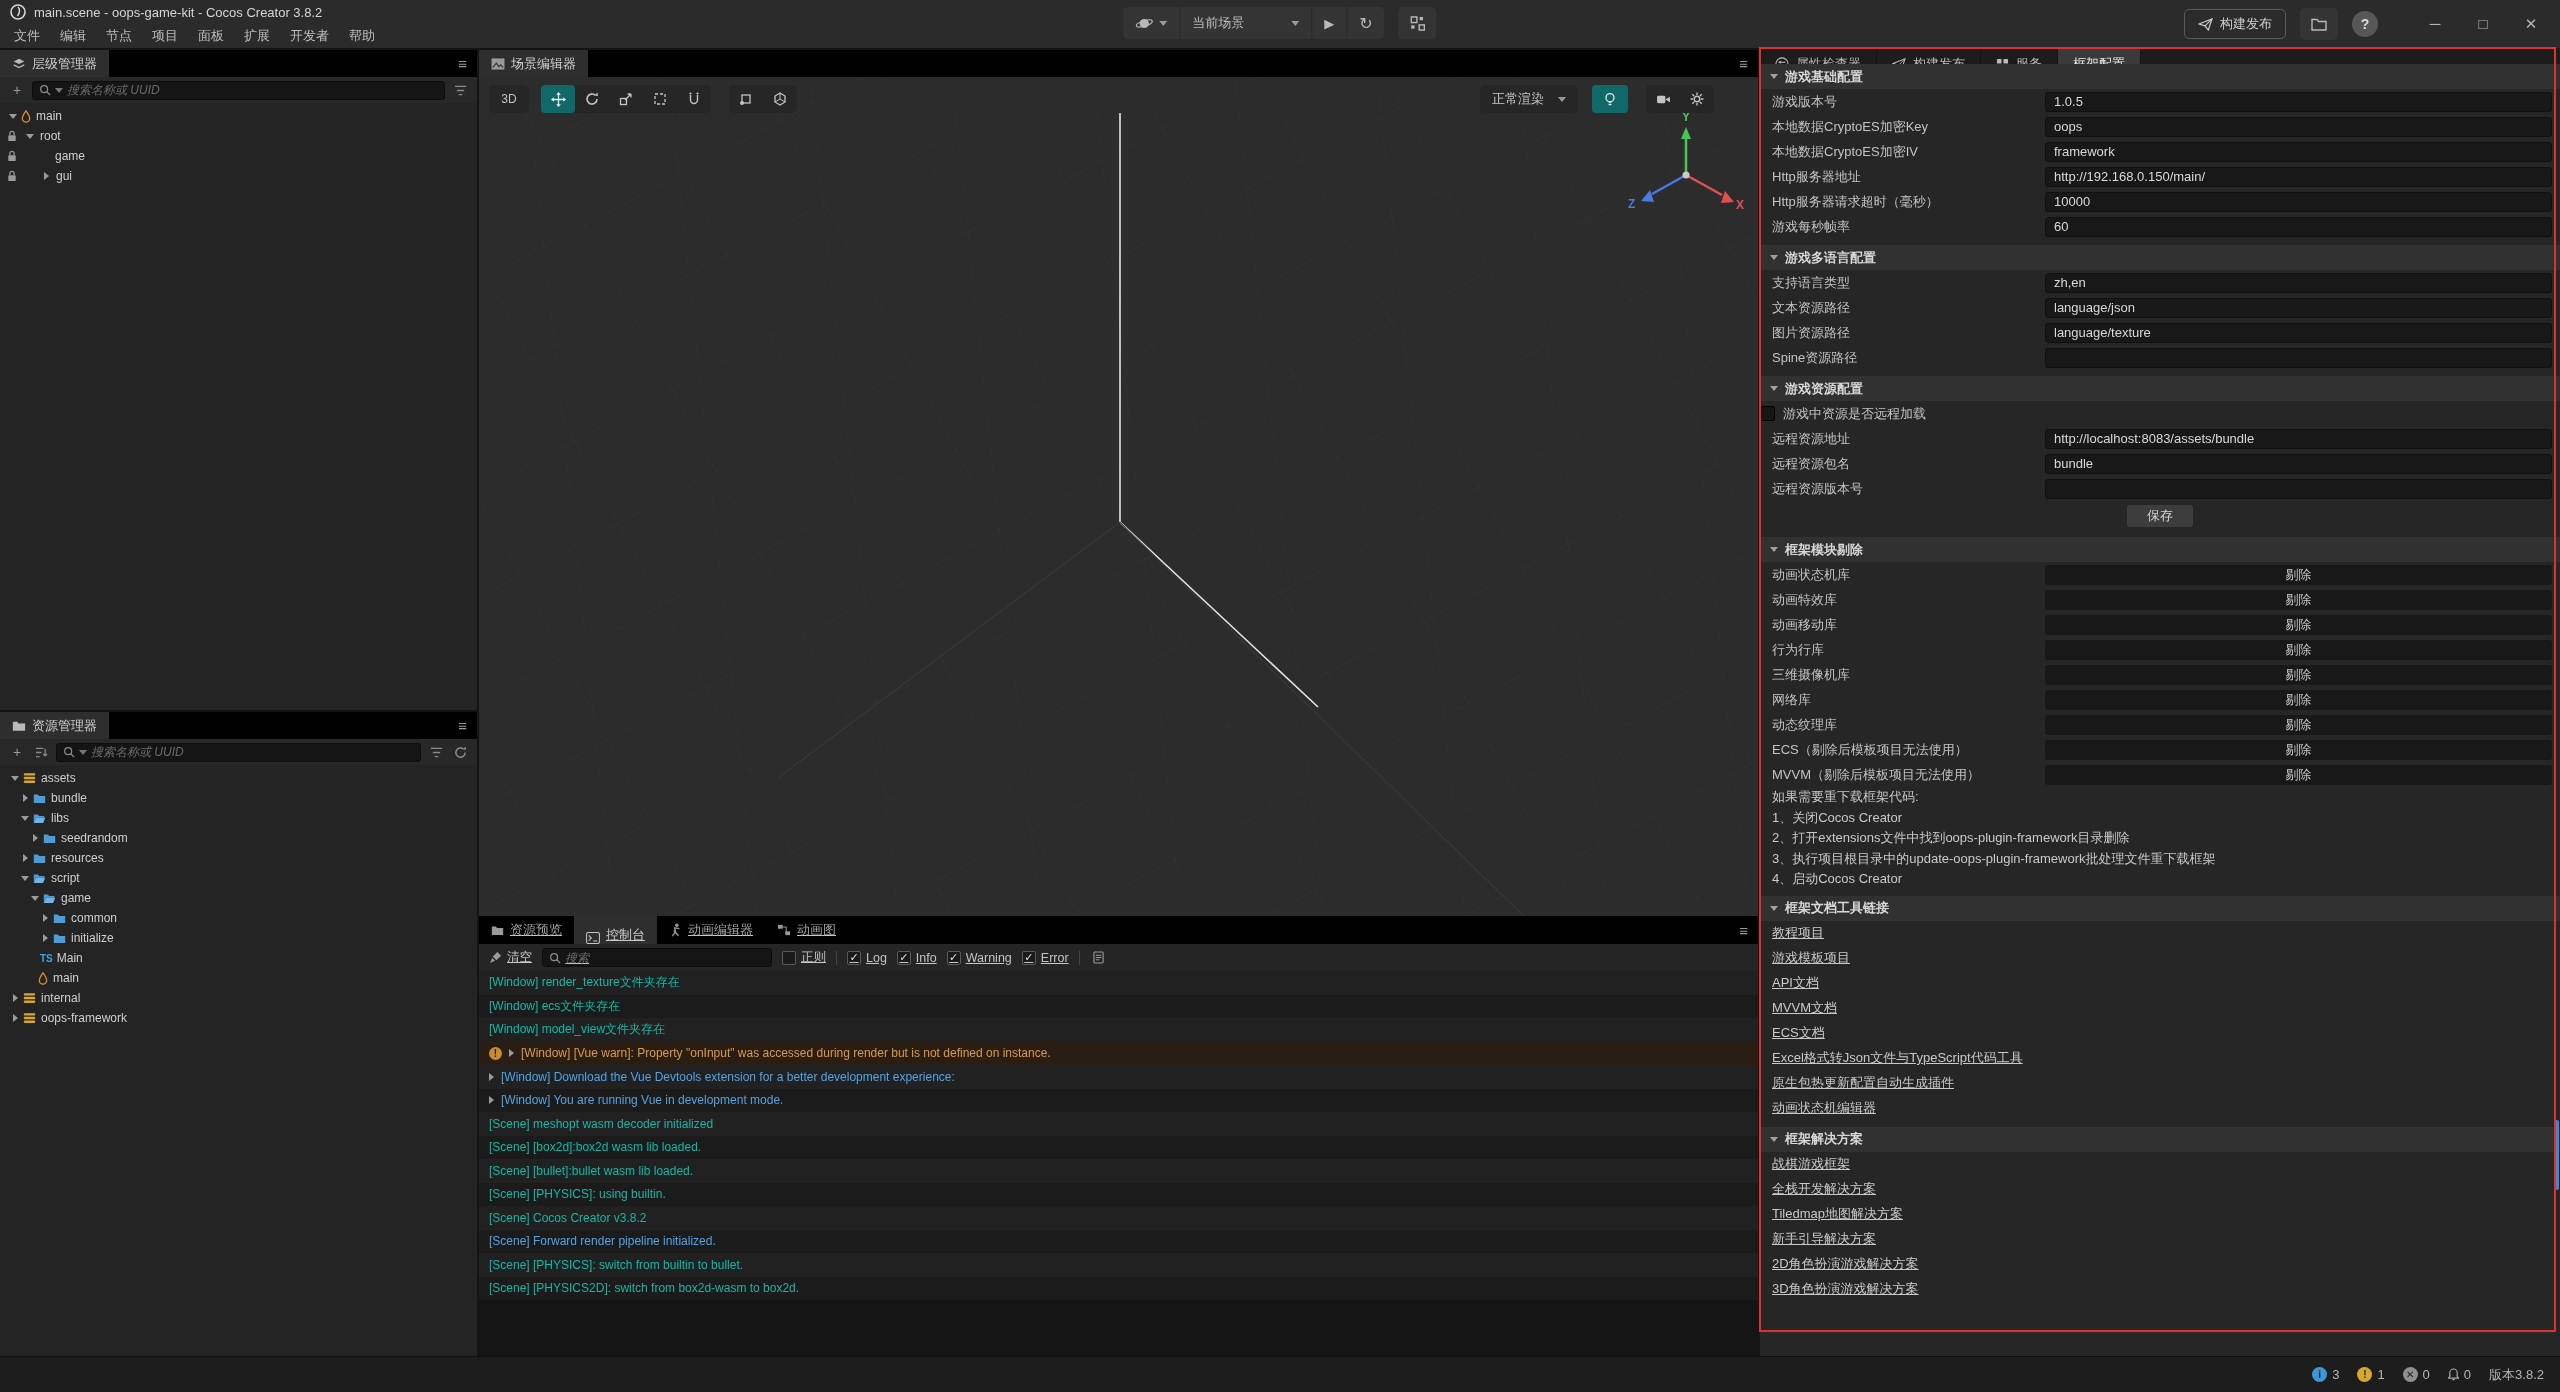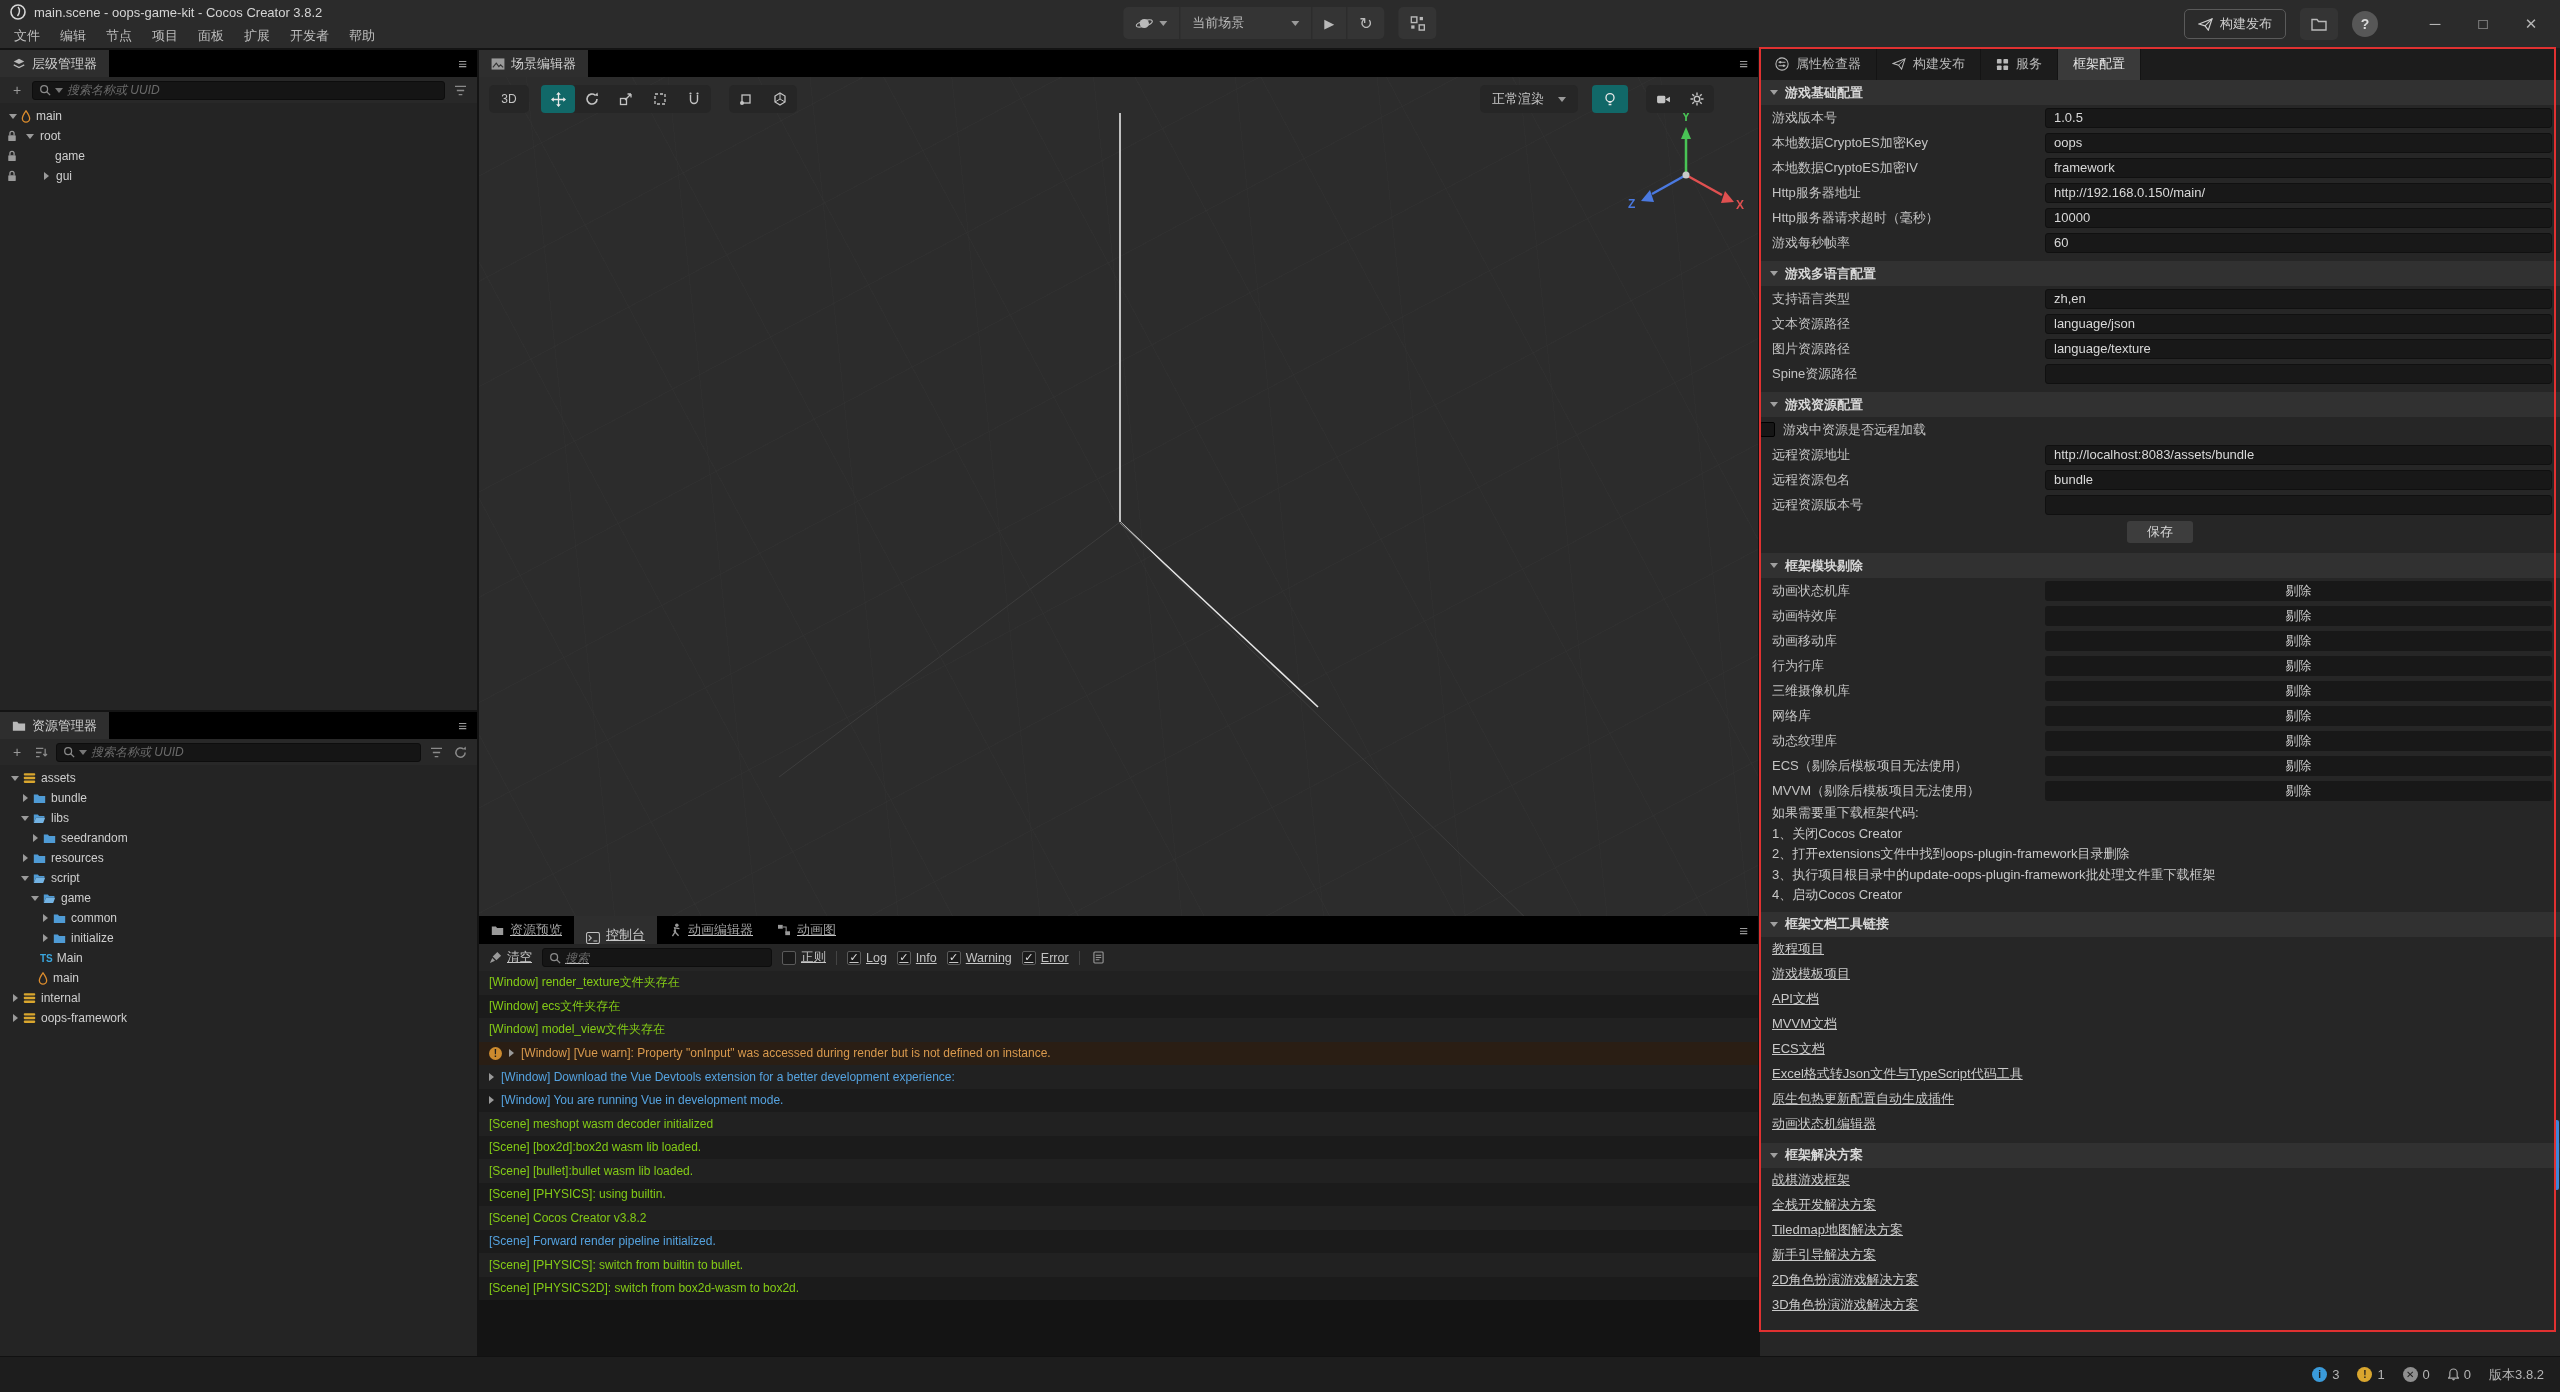--- a/index.html
+++ b/index.html
@@ -60,34 +60,34 @@
   .vp-btn.active { background:#116868; border-radius:4px; }
   .vp-select { display:flex; align-items:center; gap:14px; padding:0 12px; height:28px; background:#262626; border-radius:5px; font-size:13px; color:#c9c9c9; }
 
   
   #console-tabs { height:28px; }
   #console-tools { height:27px; background:#252525; display:flex; align-items:center; gap:10px; padding:0 10px; }
   .cb { width:14px; height:14px; background:#1a1a1a; border:1px solid #5a5a5a; border-radius:2px; display:inline-flex; align-items:center; justify-content:center; font-size:11px; color:#e0e0e0; }
   .cb-label { display:flex; align-items:center; gap:5px; font-size:12.5px; color:#c3c3c3; }
   .vsep { width:1px; height:14px; background:#444; }
   #log-list { position:absolute; top:55px; left:0; right:0; bottom:0; }
-  .crow { height:23.5px; display:flex; align-items:center; gap:7px; padding:0 10px; font-size:12px; color:#84cc16; }
+  .crow { height:23.5px; display:flex; align-items:center; gap:7px; padding:0 10px; font-size:12px; color:#14b8a6; }
   .crow:nth-child(odd) { background:#212121; }
   .crow:nth-child(even) { background:#1b1b1b; }
   .crow.warn { background:#2a1e14; color:#d99a4e; }
   .crow.info { color:#55a3e0; }
   .exp { width:0;height:0;border-top:4px solid transparent;border-bottom:4px solid transparent;border-left:5px solid #9a9a9a; flex:none; }
   .warn-badge { width:13px; height:13px; border-radius:50%; background:#cc8a2e; color:#1d1d1d; font-size:10px; font-weight:bold; display:flex; align-items:center; justify-content:center; flex:none; }
 
   
   #right-panel { left:1760px; top:48px; width:800px; height:1308px; background:#262626; }
   #rp-tabs { height:32px; background:#1c1c1c; display:flex; }
   .rtab { display:flex; align-items:center; gap:7px; padding:0 15px; height:32px; font-size:13px; color:#b9b9b9; border-right:1px solid #141414; }
   .rtab.active { background:#3a3a3a; color:#e8e8e8; }
-  #rp-content { position:absolute; top:32px; left:0; right:0; }
+  #rp-content { position:absolute; top:16px; left:0; right:0; }
   .sec-h { height:25px; background:#313131; display:flex; align-items:center; gap:7px; padding-left:10px; font-size:13px; font-weight:bold; color:#d8d8d8; margin-top:6px; }
   .sec-h.first { margin-top:0; }
   .sec-tri { width:0;height:0;border-left:4px solid transparent;border-right:4px solid transparent;border-top:5px solid #9f9f9f; }
   .frow { height:25px; display:flex; align-items:center; }
   .f-label { width:285px; padding-left:12px; font-size:13px; color:#c3c3c3; white-space:nowrap; }
   .f-input { flex:1; margin-right:8px; height:20px; background:#181818; border:1px solid #101010; border-radius:3px; color:#d9d9d9; font-size:13px; padding:0 8px; font-family:inherit; outline:none; }
   .m-box { flex:1; margin-right:8px; height:20px; background:#181818; border-radius:3px; display:flex; align-items:center; justify-content:center; font-size:13px; color:#c9c9c9; }
   .cbx-row { height:25px; display:flex; align-items:center; gap:8px; padding-left:0; }
   .cbx { width:15px; height:15px; background:#161616; border:1px solid #000; border-radius:2px; }
   .cbx-label { font-size:13px; color:#c3c3c3; }

